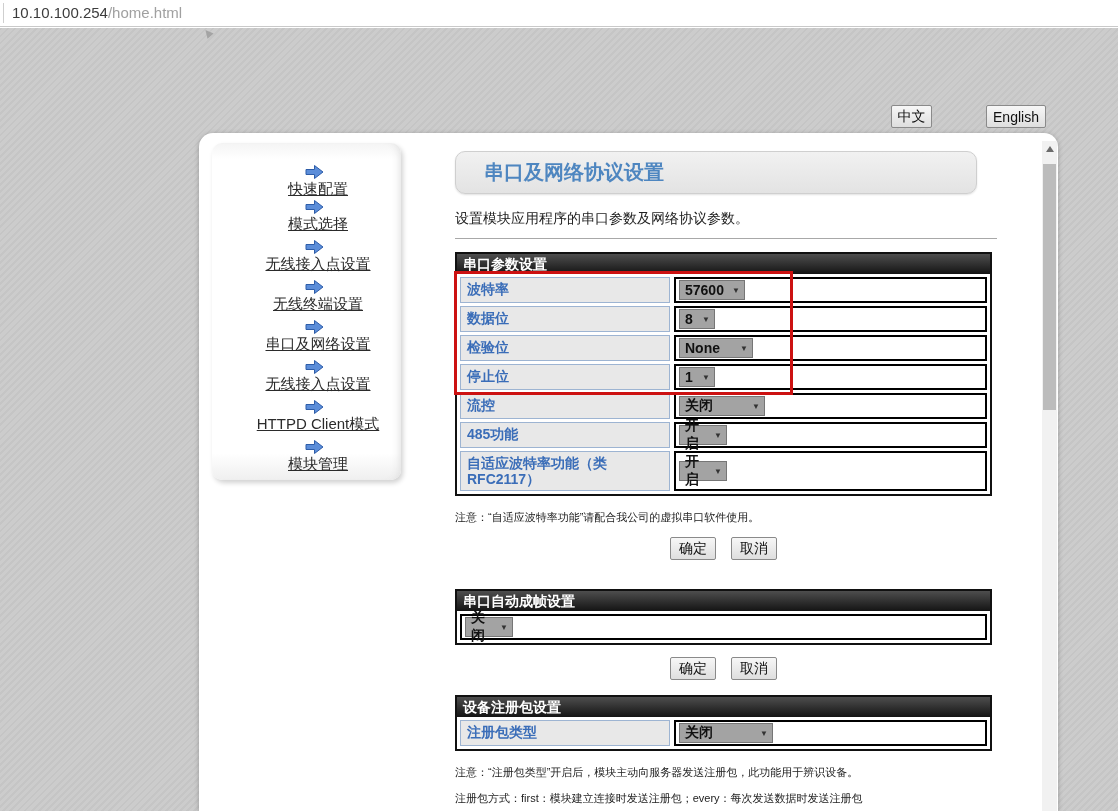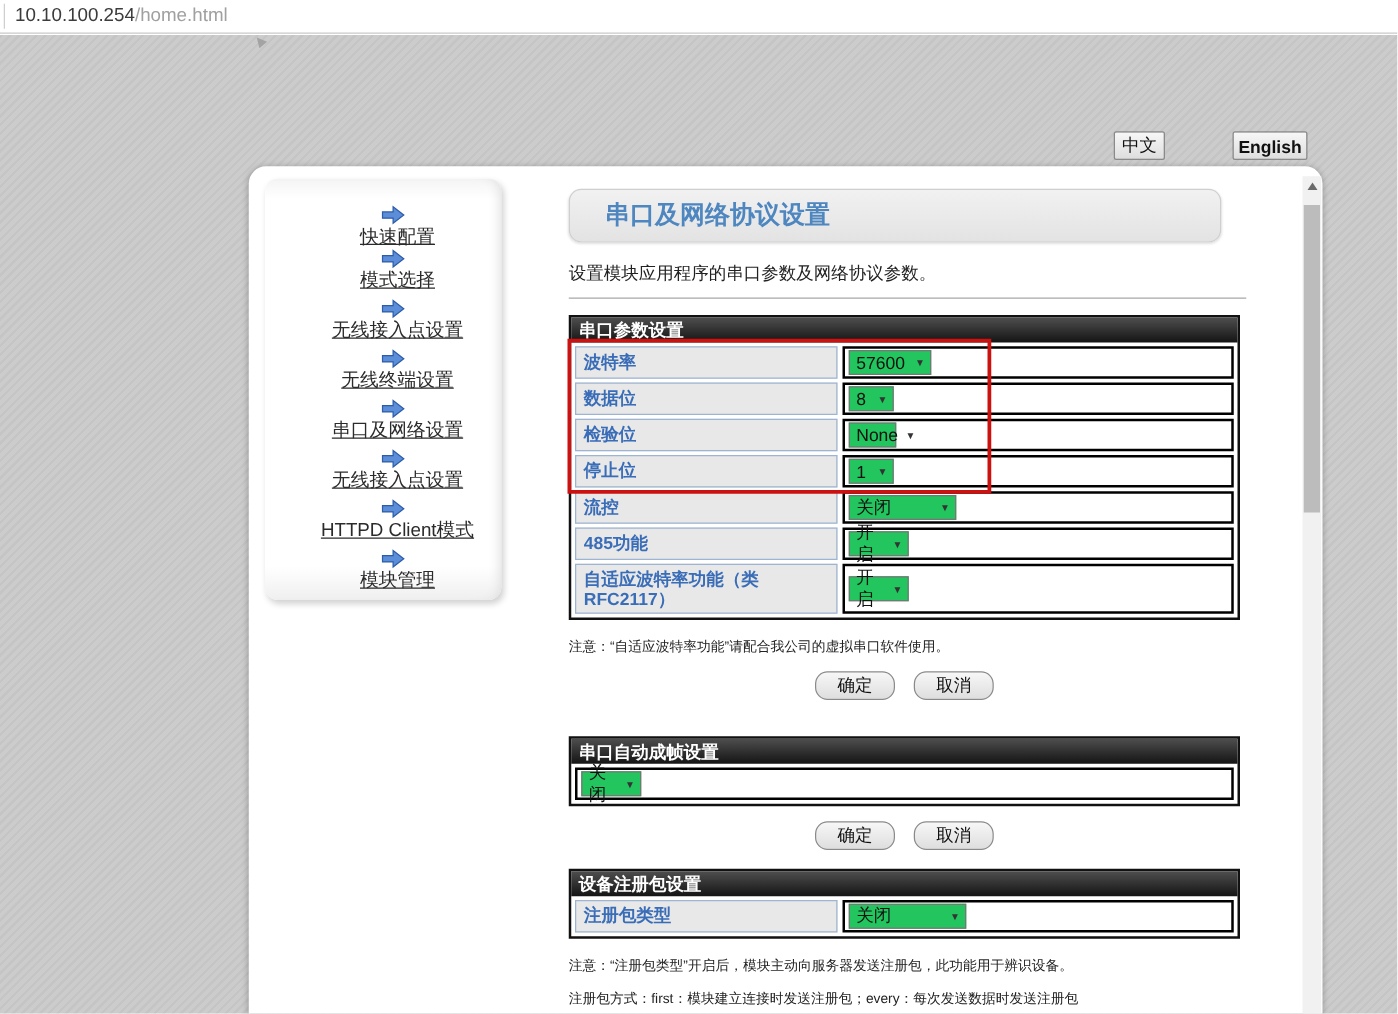--- a/index.html
+++ b/index.html
@@ -34,21 +34,21 @@
   }
 
   
   .btn-like {
     display:flex; align-items:center; justify-content:center;
     background:linear-gradient(#f7f7f7,#dedede);
     border:1px solid #8a8a8a; font-size:14px; color:#111;
     border-radius:2px; cursor:default;
   }
   .lang-cn { position:absolute; left:891px; top:105px; width:41px; height:23px; }
-  .lang-en { position:absolute; left:986px; top:105px; width:60px; height:23px;font-weight:bold; }
+  .lang-en { position:absolute; left:986px; top:105px; width:60px; height:23px; }
 
   
   .panel {
     position:absolute; left:199px; top:133px; width:859px; height:678px;
     background:#fff; border-radius:14px 14px 0 0;
     box-shadow:0 1px 5px rgba(0,0,0,.25);
   }
 
   
   .scrollbar {
@@ -110,31 +110,31 @@
   .row-label {
     width:210px; flex:0 0 210px; margin-right:4px;
     background:#e8e8e8; border:1px solid #9db4d2;
     color:#3a6db8; font-size:14px; font-weight:bold;
     padding:3px 0 3px 6px; line-height:16px;
   }
   .row-value { flex:1; border:2px solid #000; background:#fff; padding:1px 3px; display:flex; align-items:center; }
 
   .fselect {
     display:inline-flex; align-items:center; justify-content:space-between;
-    height:20px; border:1px solid #767676; background:#22c55e;
-    font-size:14px; color:#111; padding:0 4px 0 5px; cursor:default;
+    height:20px; border:1px solid #767676; background:#a3a3a3;
+    font-size:14px; color:#111; padding:0 4px 0 5px; cursor:default;font-weight:bold;
   }
   .fselect .caret { font-size:8px; color:#333; margin-left:6px; }
-  .w64{width:66px;} .w36{width:36px;} .w56{width:38px;} .w84{width:86px;} .w48{width:48px;} .w92{width:94px;}
+  .w64{width:66px;} .w36{width:36px;} .w56{width:74px;} .w84{width:86px;} .w48{width:48px;} .w92{width:94px;}
 
   .note { margin-top:14px; font-size:11px; color:#222; }
   .note + .note { margin-top:11px; }
 
   .btn-row { width:537px; display:flex; justify-content:center; gap:15px; margin-top:12px; }
-  .form-btn { width:64px; height:23px; font-size:14px;border-radius:10px; }
+  .form-btn { width:46px; height:23px; font-size:14px; }
   .sec-gap { margin-top:29px; }
   .sec-gap2 { margin-top:15px; }
 
   
   .highlight-box {
     position:absolute; left:454px; top:271px; width:339px; height:124px;
     border:3px solid #cc1111; z-index:6; pointer-events:none;
   }
 </style>
 </head>

